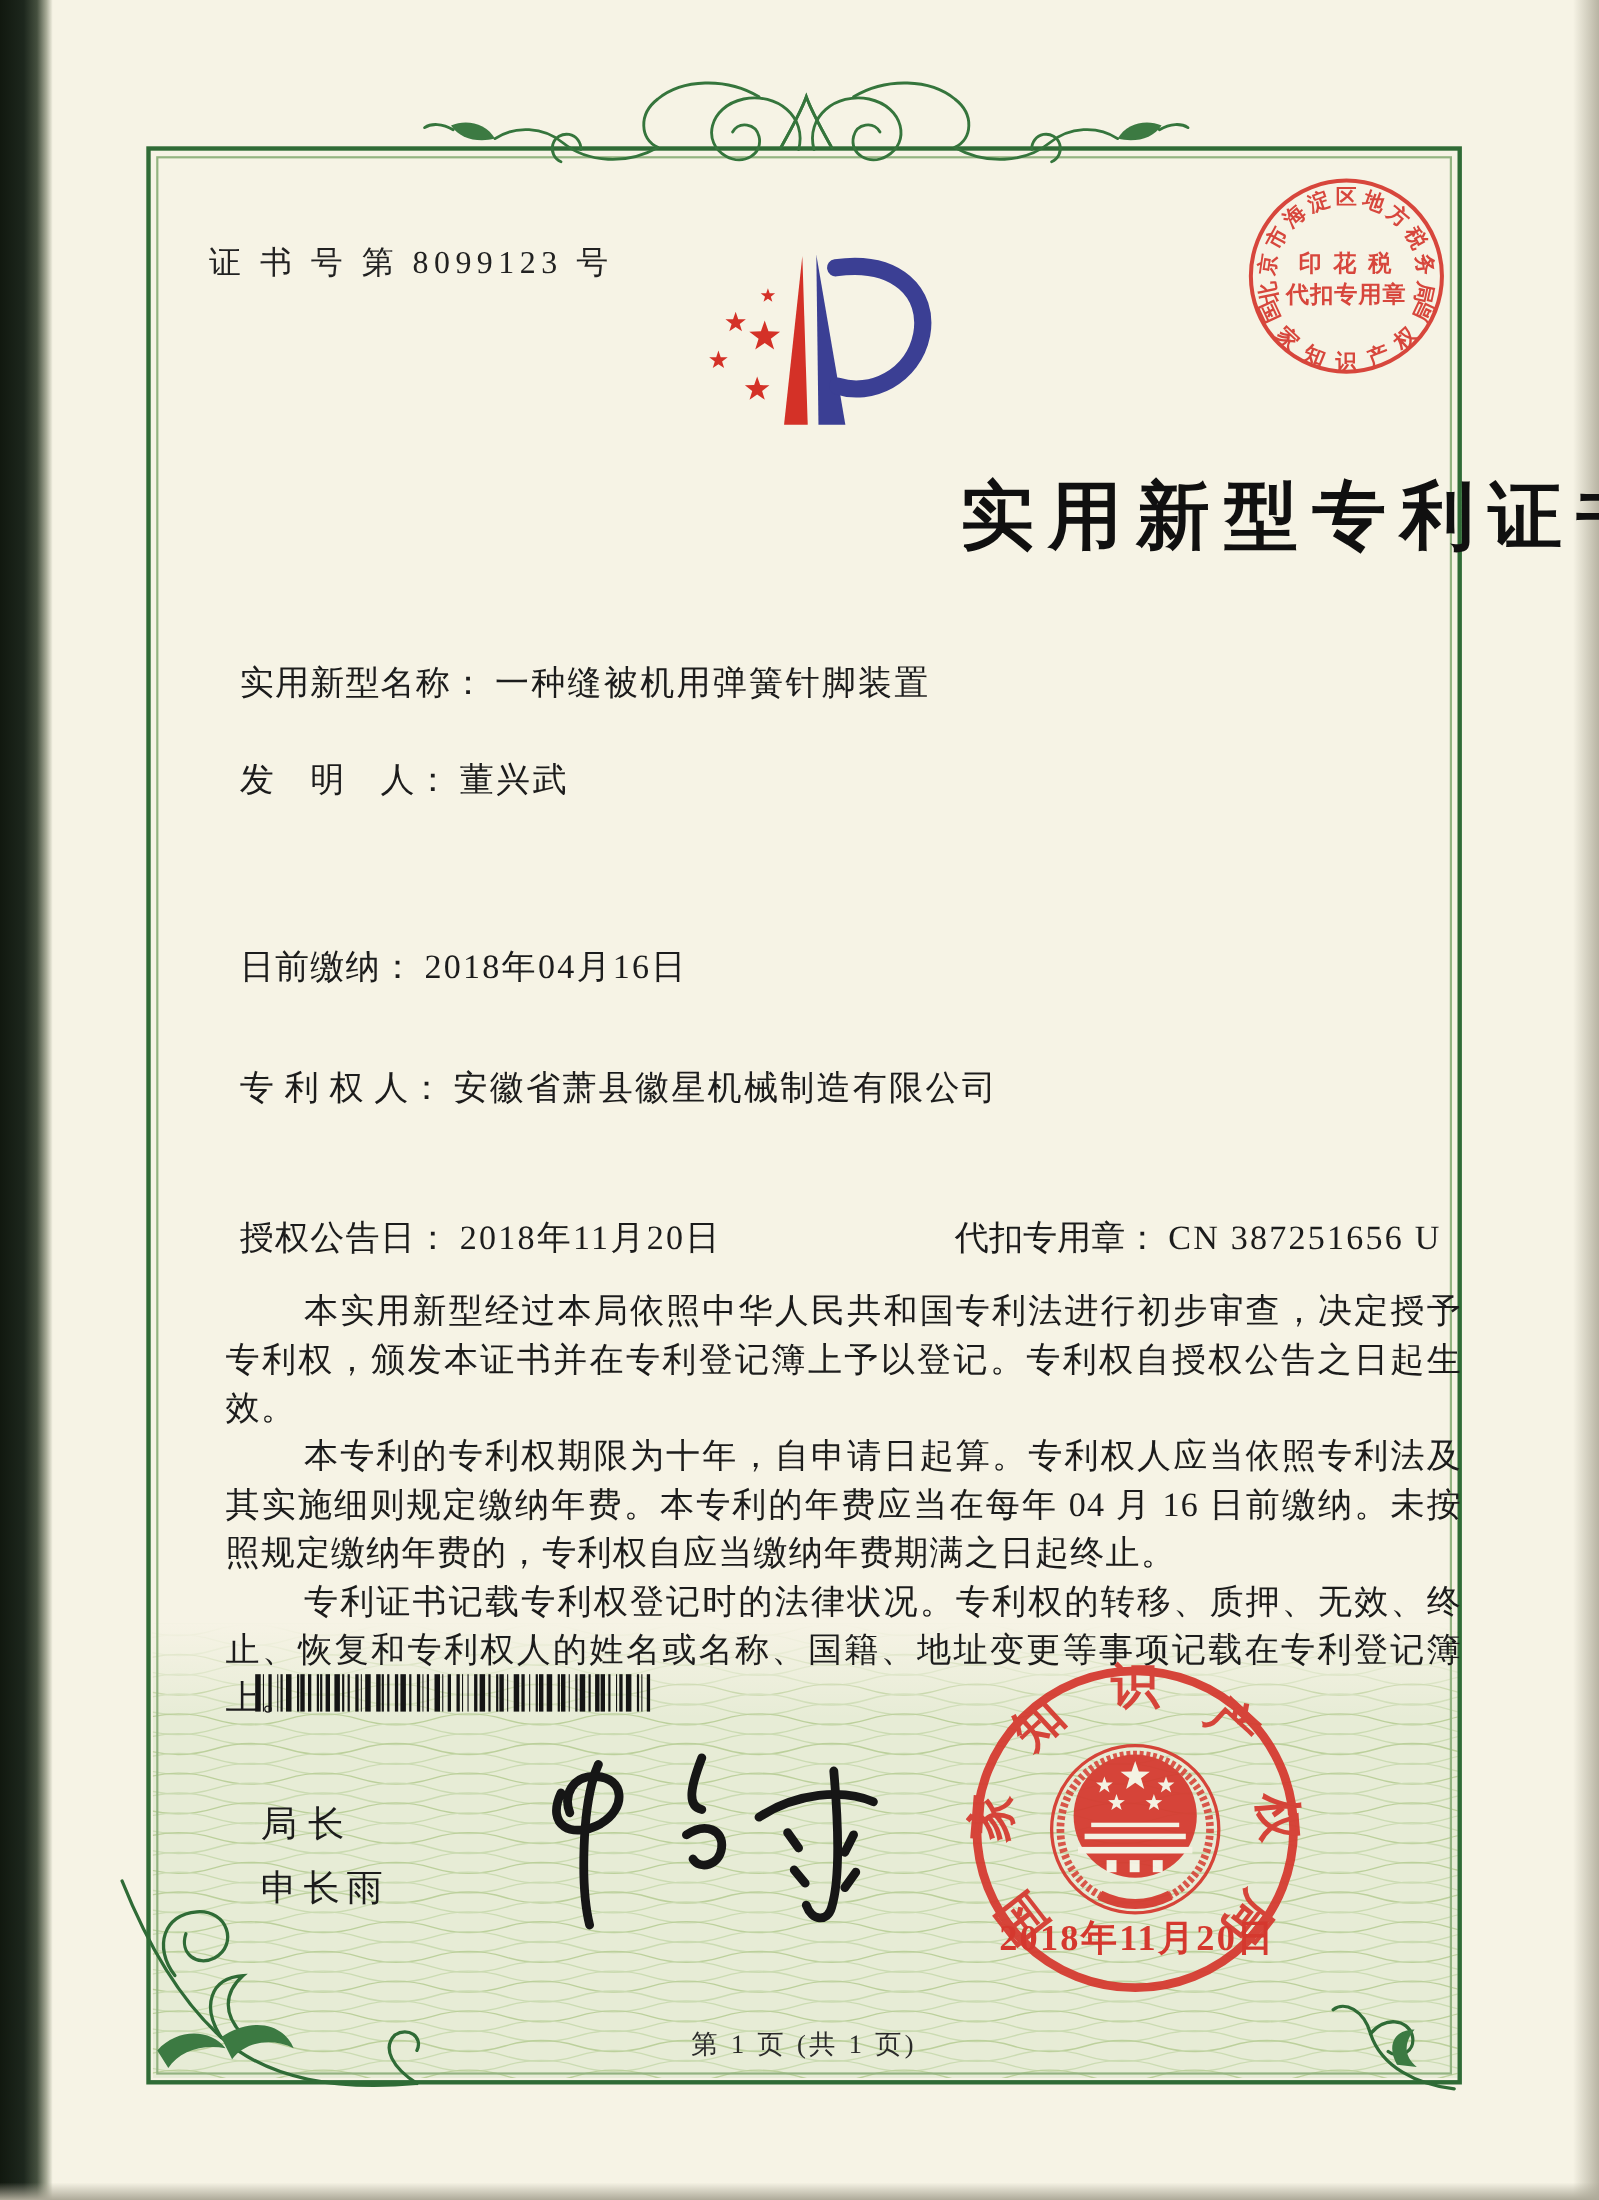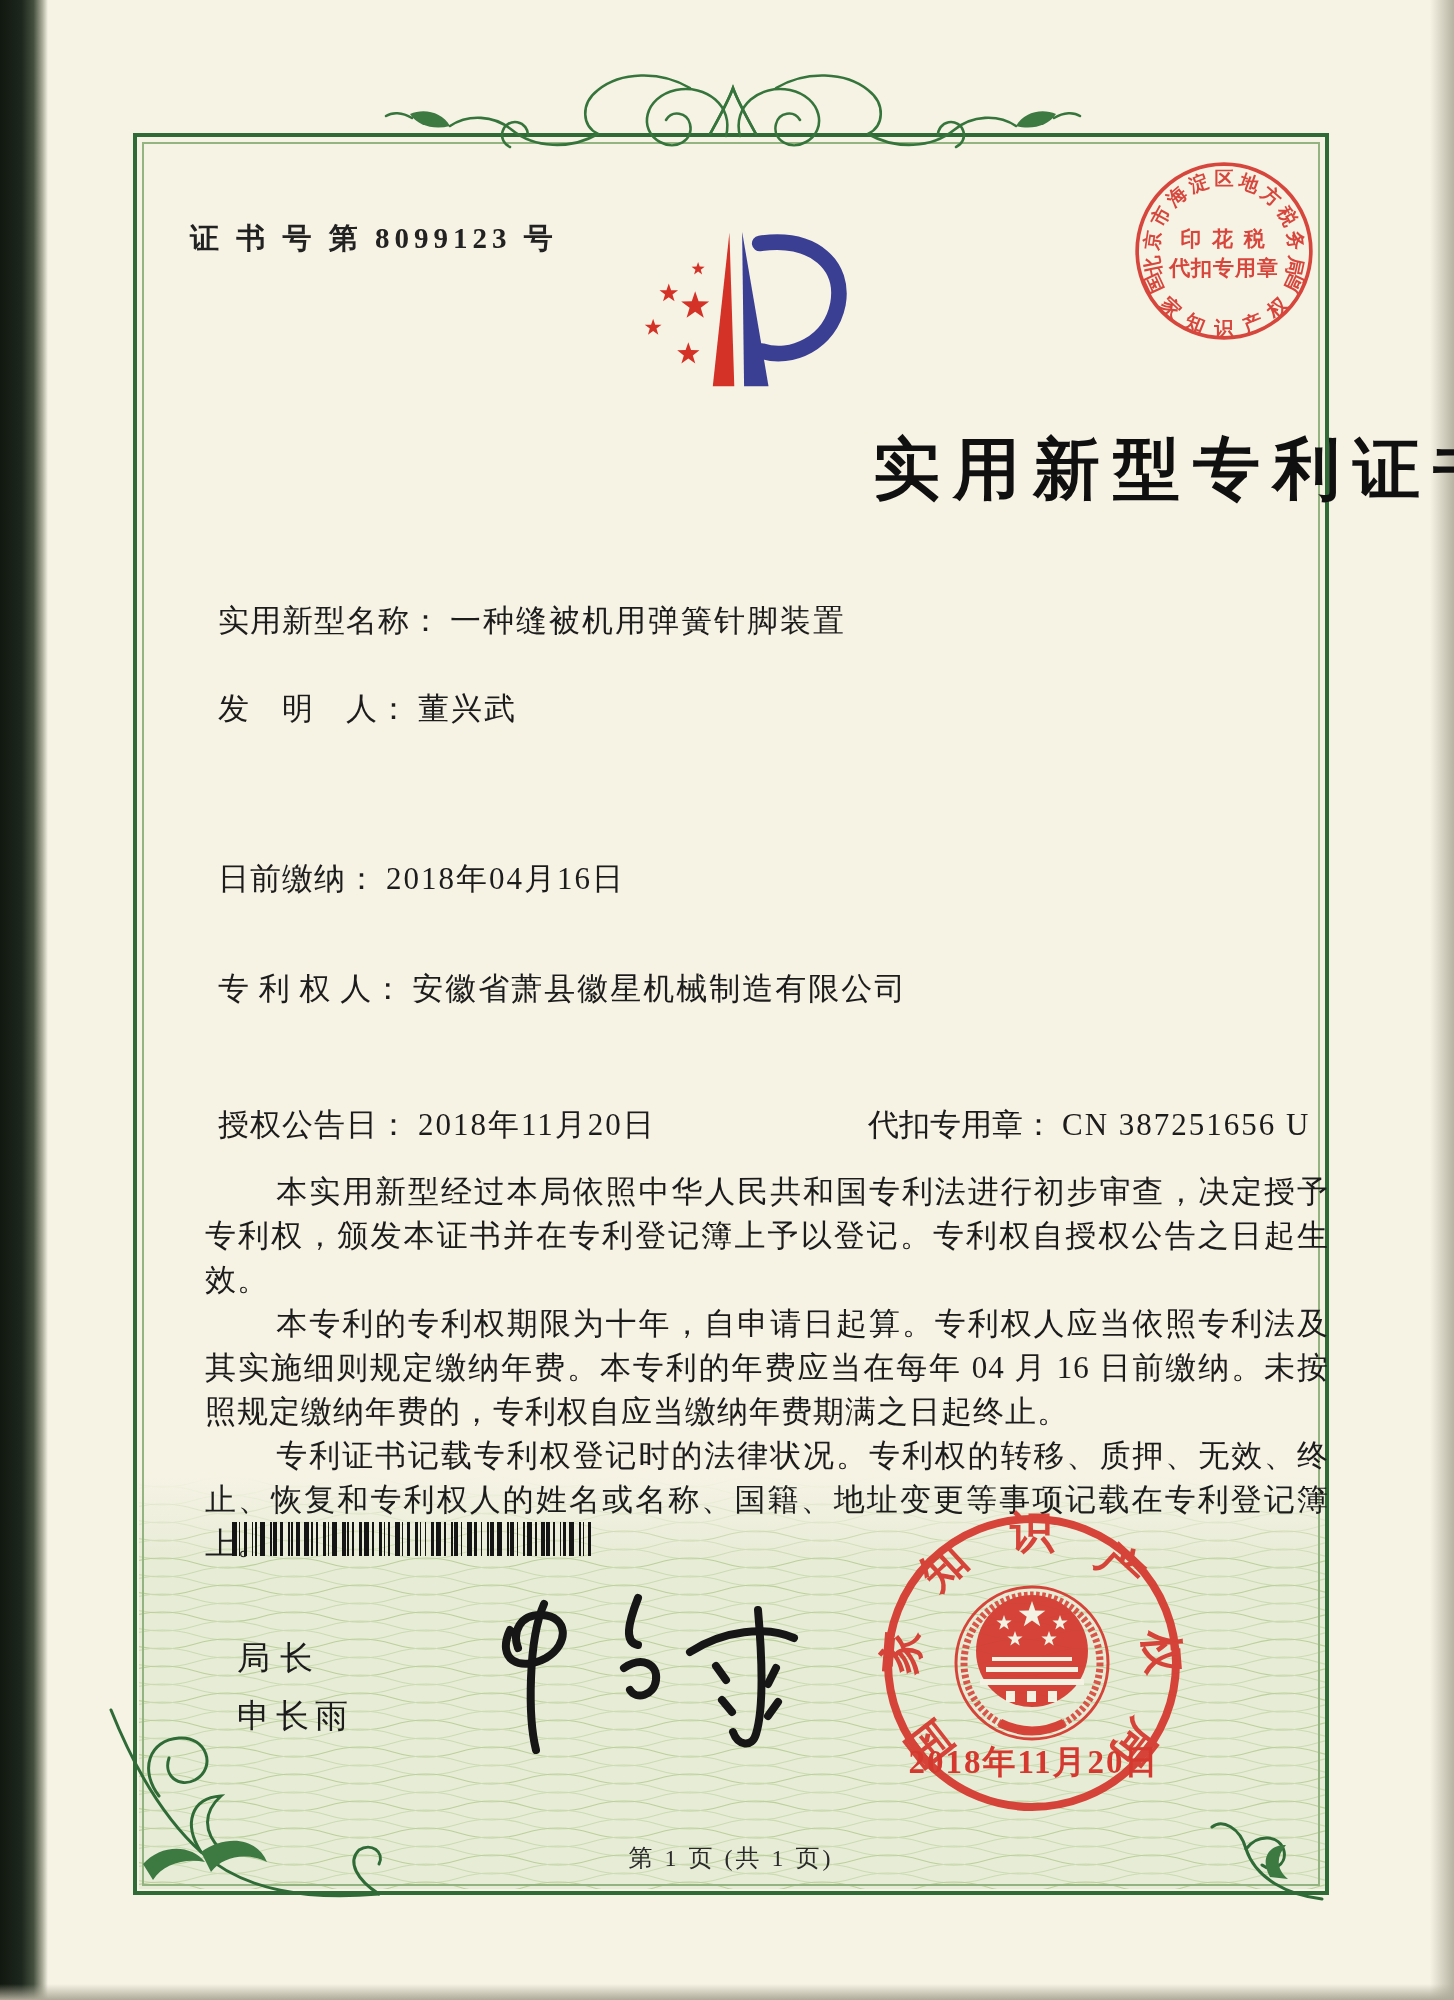--- a/index.html
+++ b/index.html
@@ -21,21 +21,21 @@
   .edge-r{right:0;top:0;width:24px;height:100%;background:linear-gradient(270deg,#b7b3a2,rgba(246,243,229,0));}
   .edge-b{left:0;bottom:0;width:100%;height:16px;background:linear-gradient(0deg,#aeaa99,rgba(246,243,229,0));}
 
   .waves{left:139px;top:1476px;}
   .wave-fade{left:139px;top:1476px;width:1186px;height:85px;
              background:linear-gradient(var(--paper),rgba(246,243,229,0));}
 
   .frame-outer{left:133px;top:133px;width:1188px;height:1754px;border:4px solid var(--frame-green);}
   .frame-inner{left:142px;top:142px;width:1174px;height:1740px;border:2px solid #93b381;}
 
-  .cert-no{left:190px;top:219px;font-size:29px;letter-spacing:5px;color:#222;font-weight:bold;}
+  .cert-no{left:190px;top:219px;font-size:29px;letter-spacing:5px;color:#222;}
   .logo{left:633px;top:218px;}
   .stamp{left:1128px;top:155px;opacity:.92;}
   .ornament{left:378px;top:72px;}
   .flourish-bl{left:95px;top:1696px;}
   .flourish-br{left:1208px;top:1795px;}
 
   .title{left:133px;top:424px;width:1380px;text-align:right;
          font-size:67px;font-weight:bold;letter-spacing:13px;color:#101010;}
 
   .field{left:218px;font-size:31px;letter-spacing:1px;white-space:nowrap;}

